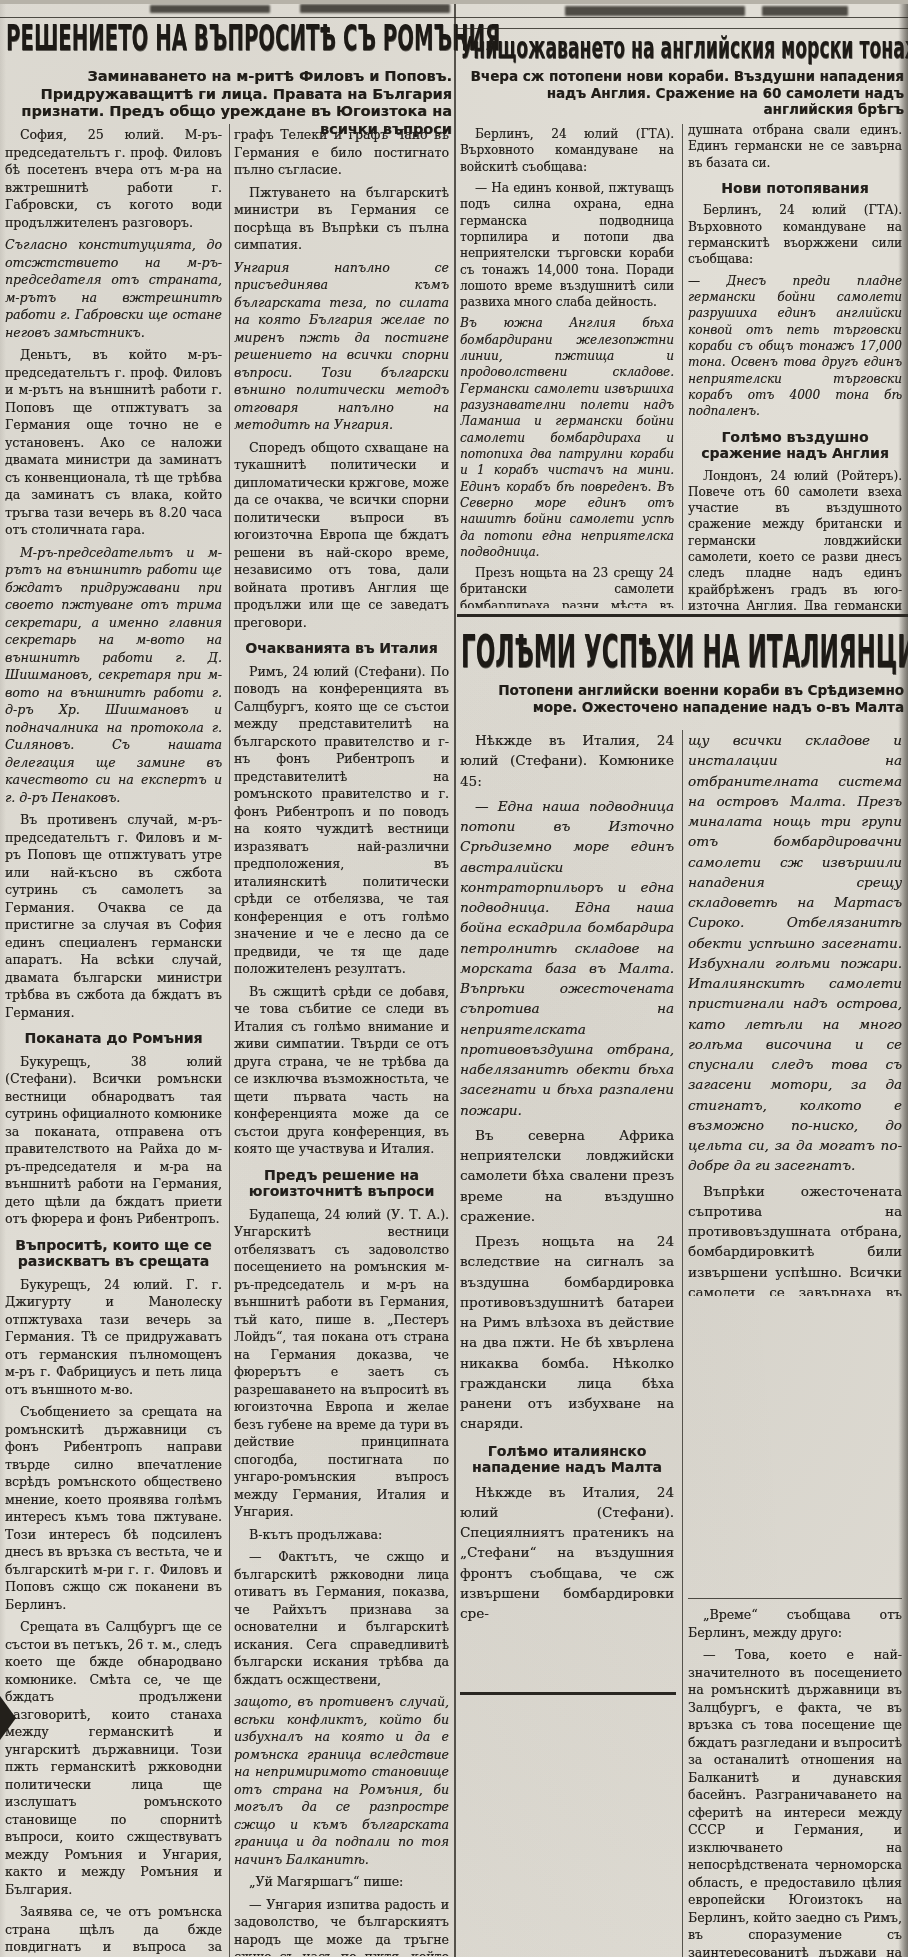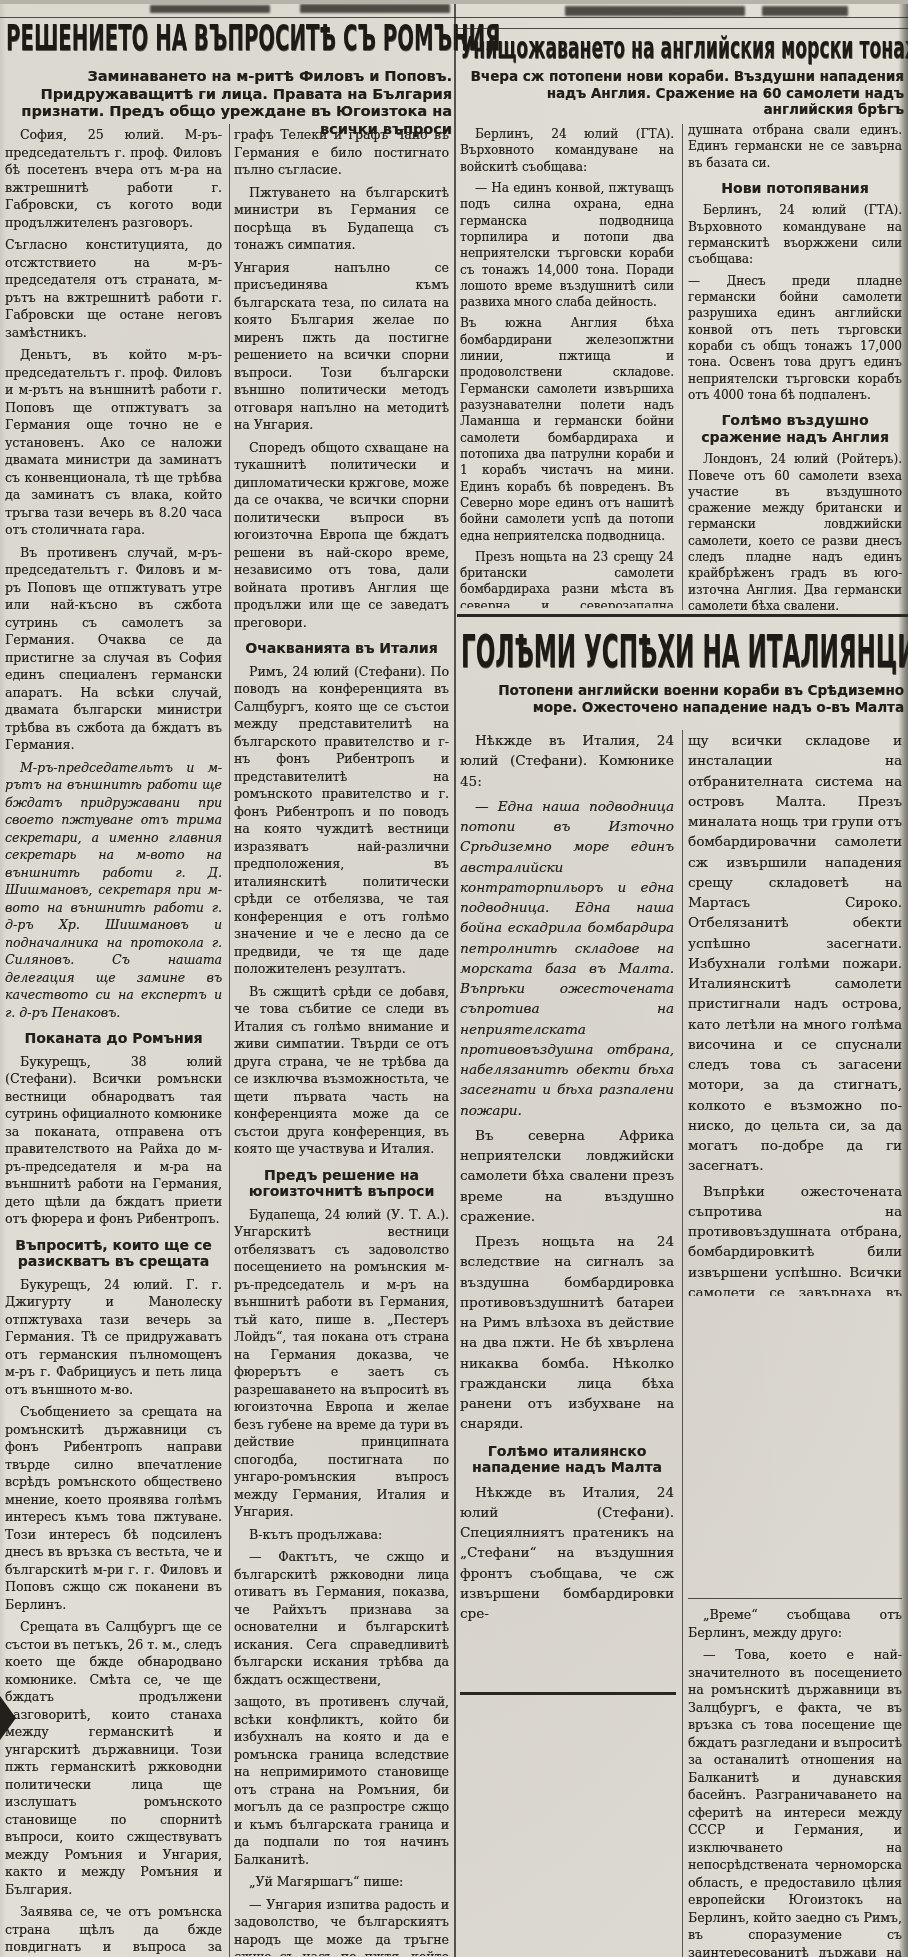--- a/index.html
+++ b/index.html
@@ -32,21 +32,21 @@
   .subdeck{
     position:absolute;font-family:"DejaVu Sans",sans-serif;font-weight:bold;
     text-align:right;color:#201d18;text-shadow:.3px .3px 0 rgba(32,29,24,.55);
   }
   
   .col{position:absolute;overflow:hidden;text-align:justify;}
   .col .blk{margin:0 0 5px;}
   .col .blk.p  {text-indent:15px;}
   .col .blk.pi {text-indent:15px;font-style:italic;}
   .col .blk.pc {text-indent:0;}
-  .col .blk.pci{text-indent:0;}
+  .col .blk.pci{text-indent:0;font-style:italic;}
   .col .blk.h{
     font-family:"DejaVu Sans",sans-serif;font-weight:bold;text-align:center;
     text-indent:0;font-size:14px;line-height:1.18;margin:9px 0 6px;
   }
   .size-a{font-size:12.5px;line-height:1.4;}
   .size-b{font-size:12px;line-height:1.36;}
   .size-c{font-size:13.5px;line-height:1.5;}
   
   #wedge{position:absolute;left:0;top:1692px;width:0;height:0;
     border-top:22px solid transparent;border-bottom:22px solid transparent;border-left:16px solid #23201b;
@@ -65,33 +65,33 @@
   <div class="smudge" style="left:762px;top:2px;width:86px;height:10px;"></div>
   <div class="hr" style="left:0;top:13px;width:908px;"></div>
 
   <section>
     <div class="display" style="left:6px;top:16px;font-size:27px;transform:scale(.73,1.32);">РЕШЕНИЕТО НА ВЪПРОСИТѢ СЪ РОМЪНИЯ</div>
     <div class="subdeck txt" style="left:4px;top:64px;width:448px;font-size:14.5px;line-height:1.22;">Заминаването на м-ритѣ Филовъ и Поповъ. Придружаващитѣ ги лица. Правата на България признати. Предъ общо уреждане въ Югоизтока на всички въпроси</div>
     <div class="col txt size-a" style="left:5px;top:122px;width:217px;height:1830px;">
         <div class="blk p">София, 25 юлий. М-ръ-председательтъ г. проф. Филовъ бѣ посетенъ вчера отъ м-ра на вжтрешнитѣ работи г. Габровски, съ когото води продължителенъ разговоръ.</div>
         <div class="blk pci">Съгласно конституцията, до отсжтствието на м-ръ-председателя отъ страната, м-рътъ на вжтрешнитѣ работи г. Габровски ще остане неговъ замѣстникъ.</div>
         <div class="blk p">Деньтъ, въ който м-ръ-председательтъ г. проф. Филовъ и м-рътъ на външнитѣ работи г. Поповъ ще отпжтуватъ за Германия още точно не е установенъ. Ако се наложи двамата министри да заминатъ съ конвенционала, тѣ ще трѣбва да заминатъ съ влака, който тръгва тази вечерь въ 8.20 часа отъ столичната гара.</div>
+        <div class="blk pi">М-ръ-председательтъ и м-рътъ на външнитѣ работи ще бждатъ придружавани при своето пжтуване отъ трима секретари, а именно главния секретарь на м-вото на външнитѣ работи г. Д. Шишмановъ, секретаря при м-вото на външнитѣ работи г. д-ръ Хр. Шишмановъ и подначалника на протокола г. Силяновъ. Съ нашата делегация ще замине въ качеството си на експертъ и г. д-ръ Пенаковъ.</div>
         <div class="blk p">Въ противенъ случай, м-ръ-председательтъ г. Филовъ и м-ръ Поповъ ще отпжтуватъ утре или най-късно въ сжбота сутринь съ самолетъ за Германия. Очаква се да пристигне за случая въ София единъ специаленъ германски апаратъ. На всѣки случай, двамата български министри трѣбва въ сжбота да бждатъ въ Германия.</div>
-        <div class="blk pi">М-ръ-председательтъ и м-рътъ на външнитѣ работи ще бждатъ придружавани при своето пжтуване отъ трима секретари, а именно главния секретарь на м-вото на външнитѣ работи г. Д. Шишмановъ, секретаря при м-вото на външнитѣ работи г. д-ръ Хр. Шишмановъ и подначалника на протокола г. Силяновъ. Съ нашата делегация ще замине въ качеството си на експертъ и г. д-ръ Пенаковъ.</div>
         <div class="blk h">Поканата до Ромъния</div>
         <div class="blk p">Букурещъ, 38 юлий (Стефани). Всички ромънски вестници обнародватъ тая сутринь официалното комюнике за поканата, отправена отъ правителството на Райха до м-ръ-председателя и м-ра на външнитѣ работи на Германия, дето щѣли да бждатъ приети отъ фюрера и фонъ Рибентропъ.</div>
         <div class="blk h">Въпроситѣ, които ще се разискватъ въ срещата</div>
         <div class="blk p">Букурещъ, 24 юлий. Г. г. Джигурту и Манолеску отпжтуваха тази вечерь за Германия. Тѣ се придружаватъ отъ германския пълномощенъ м-ръ г. Фабрициусъ и петь лица отъ външното м-во.</div>
         <div class="blk p">Съобщението за срещата на ромънскитѣ държавници съ фонъ Рибентропъ направи твърде силно впечатление всрѣдъ ромънското обществено мнение, което проявява голѣмъ интересъ къмъ това пжтуване. Този интересъ бѣ подсиленъ днесъ въ връзка съ вестьта, че и българскитѣ м-ри г. г. Филовъ и Поповъ сжщо сж поканени въ Берлинъ.</div>
         <div class="blk p">Срещата въ Салцбургъ ще се състои въ петъкъ, 26 т. м., следъ което ще бжде обнародвано комюнике. Смѣта се, че ще бждатъ продължени разговоритѣ, които станаха между германскитѣ и унгарскитѣ държавници. Този пжть германскитѣ ржководни политически лица ще изслушатъ ромънското становище по спорнитѣ въпроси, които сжществуватъ между Ромъния и Унгария, както и между Ромъния и България.</div>
         <div class="blk p">Заявява се, че отъ ромънска страна щѣлъ да бжде повдигнатъ и въпроса за ромъно-съветскитѣ отношения и положението на устието на Дунава, което било много неясно.</div>
       </div>
     <div class="col txt size-a" style="left:234px;top:122px;width:215px;height:1830px;">
         <div class="blk pc">графъ Телеки и графъ Чано въ Германия е било постигнато пълно съгласие.</div>
-        <div class="blk p">Пжтуването на българскитѣ министри въ Германия се посрѣща въ Будапеща съ тонажъ симпатия.</div>
+        <div class="blk p">Пжтуването на българскитѣ министри въ Германия се посрѣща въ Въпрѣки съ пълна симпатия.</div>
         <div class="blk pci">Унгария напълно се присъединява къмъ българската теза, по силата на която България желае по миренъ пжть да постигне решението на всички спорни въпроси. Този български външно политически методъ отговаря напълно на методитѣ на Унгария.</div>
         <div class="blk p">Споредъ общото схващане на тукашнитѣ политически и дипломатически кржгове, може да се очаква, че всички спорни политически въпроси въ югоизточна Европа ще бждатъ решени въ най-скоро време, независимо отъ това, дали войната противъ Англия ще продължи или ще се заведатъ преговори.</div>
         <div class="blk h">Очакванията въ Италия</div>
         <div class="blk p">Римъ, 24 юлий (Стефани). По поводъ на конференцията въ Салцбургъ, която ще се състои между представителитѣ на българското правителство и г-нъ фонъ Рибентропъ и представителитѣ на ромънското правителство и г. фонъ Рибентропъ и по поводъ на която чуждитѣ вестници изразяватъ най-различни предположения, въ италиянскитѣ политически срѣди се отбелязва, че тая конференция е отъ голѣмо значение и че е лесно да се предвиди, че тя ще даде положителенъ резултатъ.</div>
         <div class="blk p">Въ сжщитѣ срѣди се добавя, че това събитие се следи въ Италия съ голѣмо внимание и живи симпатии. Твърди се отъ друга страна, че не трѣбва да се изключва възможностьта, че щети първата часть на конференцията може да се състои друга конференция, въ която ще участвува и Италия.</div>
         <div class="blk h">Предъ решение на югоизточнитѣ въпроси</div>
         <div class="blk p">Будапеща, 24 юлий (У. Т. А.). Унгарскитѣ вестници отбелязватъ съ задоволство посещението на ромънския м-ръ-председатель и м-ръ на външнитѣ работи въ Германия, тъй като, пише в. „Пестеръ Лойдъ“, тая покана отъ страна на Германия доказва, че фюрерътъ е заетъ съ разрешаването на въпроситѣ въ югоизточна Европа и желае безъ губене на време да тури въ действие принципната спогодба, постигната по унгаро-ромънския въпросъ между Германия, Италия и Унгария.</div>
         <div class="blk p">В-кътъ продължава:</div>
         <div class="blk p">— Фактътъ, че сжщо и българскитѣ ржководни лица отиватъ въ Германия, показва, че Райхътъ признава за основателни и българскитѣ искания. Сега справедливитѣ български искания трѣбва да бждатъ осжществени,</div>
         <div class="blk pci">защото, въ противенъ случай, всѣки конфликтъ, който би избухналъ на която и да е ромънска граница вследствие на непримиримото становище отъ страна на Ромъния, би могълъ да се разпростре сжщо и къмъ българската граница и да подпали по тоя начинъ Балканитѣ.</div>

